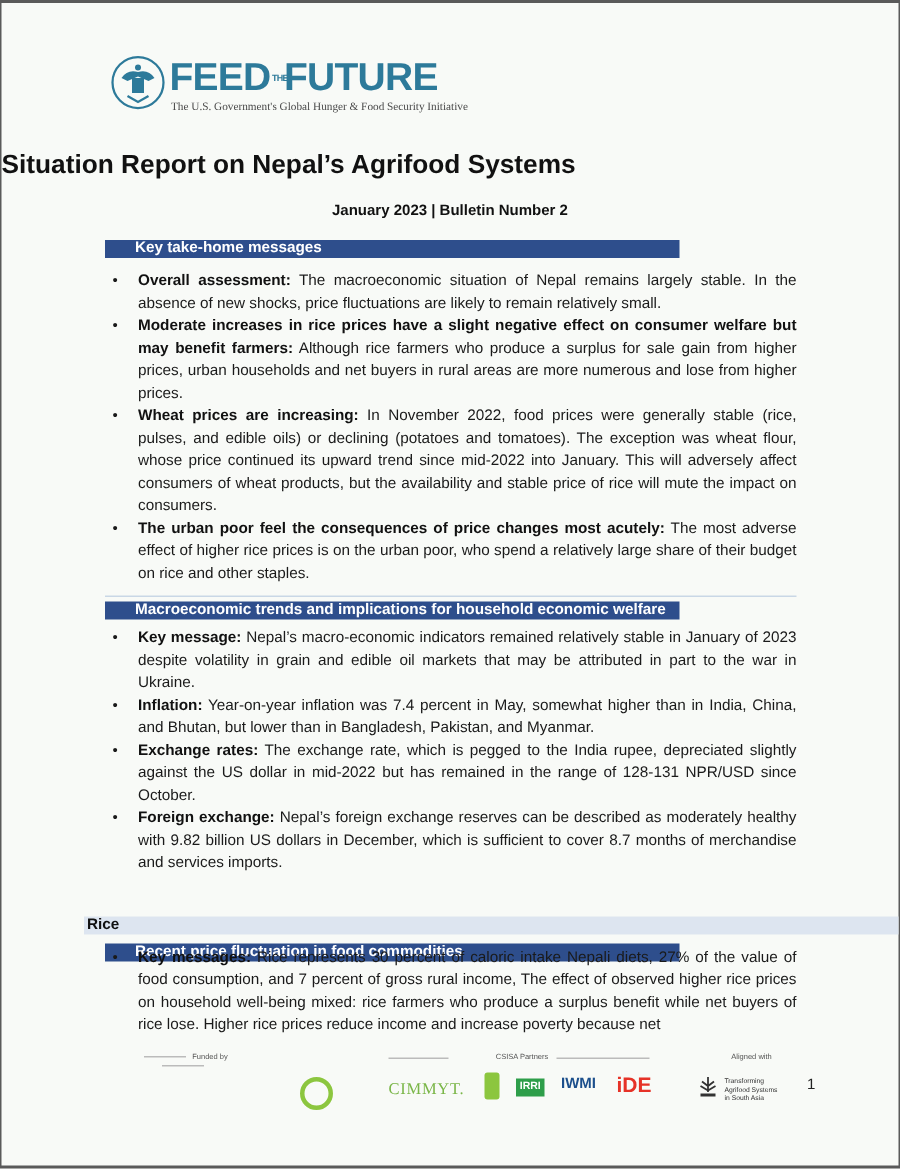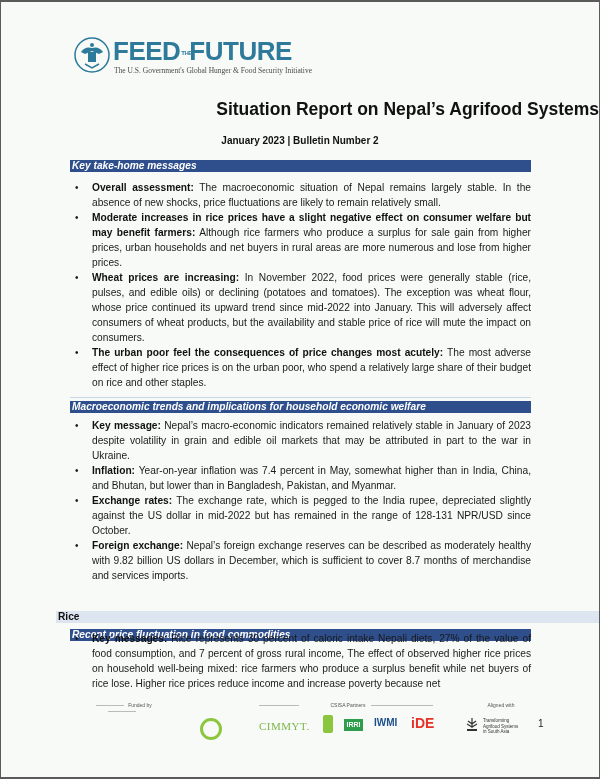--- a/index.html
+++ b/index.html
@@ -3,23 +3,23 @@
 <meta charset="utf-8">
 <style>
   html, body { margin:0; padding:0; }
   body { width:600px; height:779px; background:#5a5a5a; position:relative; overflow:hidden; font-family:"Liberation Sans", sans-serif; }
   .page { position:absolute; left:1px; top:2px; width:598px; height:775px; background:#f8faf7; overflow:hidden; }
   .header-logo { position:absolute; left:72px; top:34px; width:250px; height:44px; }
   .seal { position:absolute; left:0; top:0; width:38px; height:38px; }
   .brand { position:absolute; left:40px; top:1px; font-size:26px; font-weight:bold; color:#2d7a9a; letter-spacing:-0.5px; white-space:nowrap; line-height:28px; }
   .brand .the { display:inline-block; font-size:6px; line-height:7px; width:7px; text-align:center; vertical-align:middle; margin:0 1px; color:#2d7a9a; word-break:break-all; }
   .tagline { position:absolute; left:41px; top:30px; font-family:"Liberation Serif", serif; font-size:7.5px; color:#4a4a4a; white-space:nowrap; }
-  .title { position:absolute; left:0; width:598px; top:97px; text-align:right; font-size:17.5px; font-weight:bold; color:#111; }
+  .title { position:absolute; left:0; width:598px; top:97px; text-align:left; font-size:17.5px; font-weight:bold; color:#111; }
   .subtitle { position:absolute; left:0; width:598px; top:133px; text-align:center; font-size:10px; font-weight:bold; color:#111; }
-  .sec-bar { position:absolute; left:69px; width:461px; height:12px; background:#2e4e8c; color:#fff; font-weight:bold; font-size:10.2px; line-height:12px; padding-left:2px; box-sizing:border-box; white-space:nowrap;font-style:italic; }
+  .sec-bar { position:absolute; left:69px; width:383px; height:12px; background:#2e4e8c; color:#fff; font-weight:bold; font-size:10.2px; line-height:12px; padding-left:20px; box-sizing:border-box; white-space:nowrap; }
   .sub-bar { position:absolute; left:55px; width:546px; height:12px; background:#dde5f0; color:#111; font-weight:bold; font-size:10.2px; line-height:12px; padding-left:2px; box-sizing:border-box; }
   .rule { position:absolute; left:69px; width:461px; height:1px; background:#c9d7e6; }
   ul.bul { position:absolute; left:69px; width:461px; margin:0; padding:0; list-style:none; }
   ul.bul li { position:relative; padding-left:22px; font-size:10.2px; line-height:15px; color:#1a1a1a; text-align:justify; }
   ul.bul li .dot { position:absolute; left:5px; top:0; font-size:10px; }
   ul.bul li b { font-weight:bold; color:#111; }
   .fund-label { position:absolute; left:76px; top:700px; width:90px; font-size:5px; color:#555; text-align:center; }
   .fund-label:before, .fund-label:after { content:""; display:inline-block; width:28px; height:1px; background:#bbb; vertical-align:middle; margin:0 4px; }
   .usaid { position:absolute; left:76px; top:713px; width:92px; height:28px; }
   .usaid-seal { position:absolute; left:0; top:2px; width:22px; height:22px; border-radius:50%; border:2px solid #1c3f7a; box-sizing:border-box; background:#fff; }

